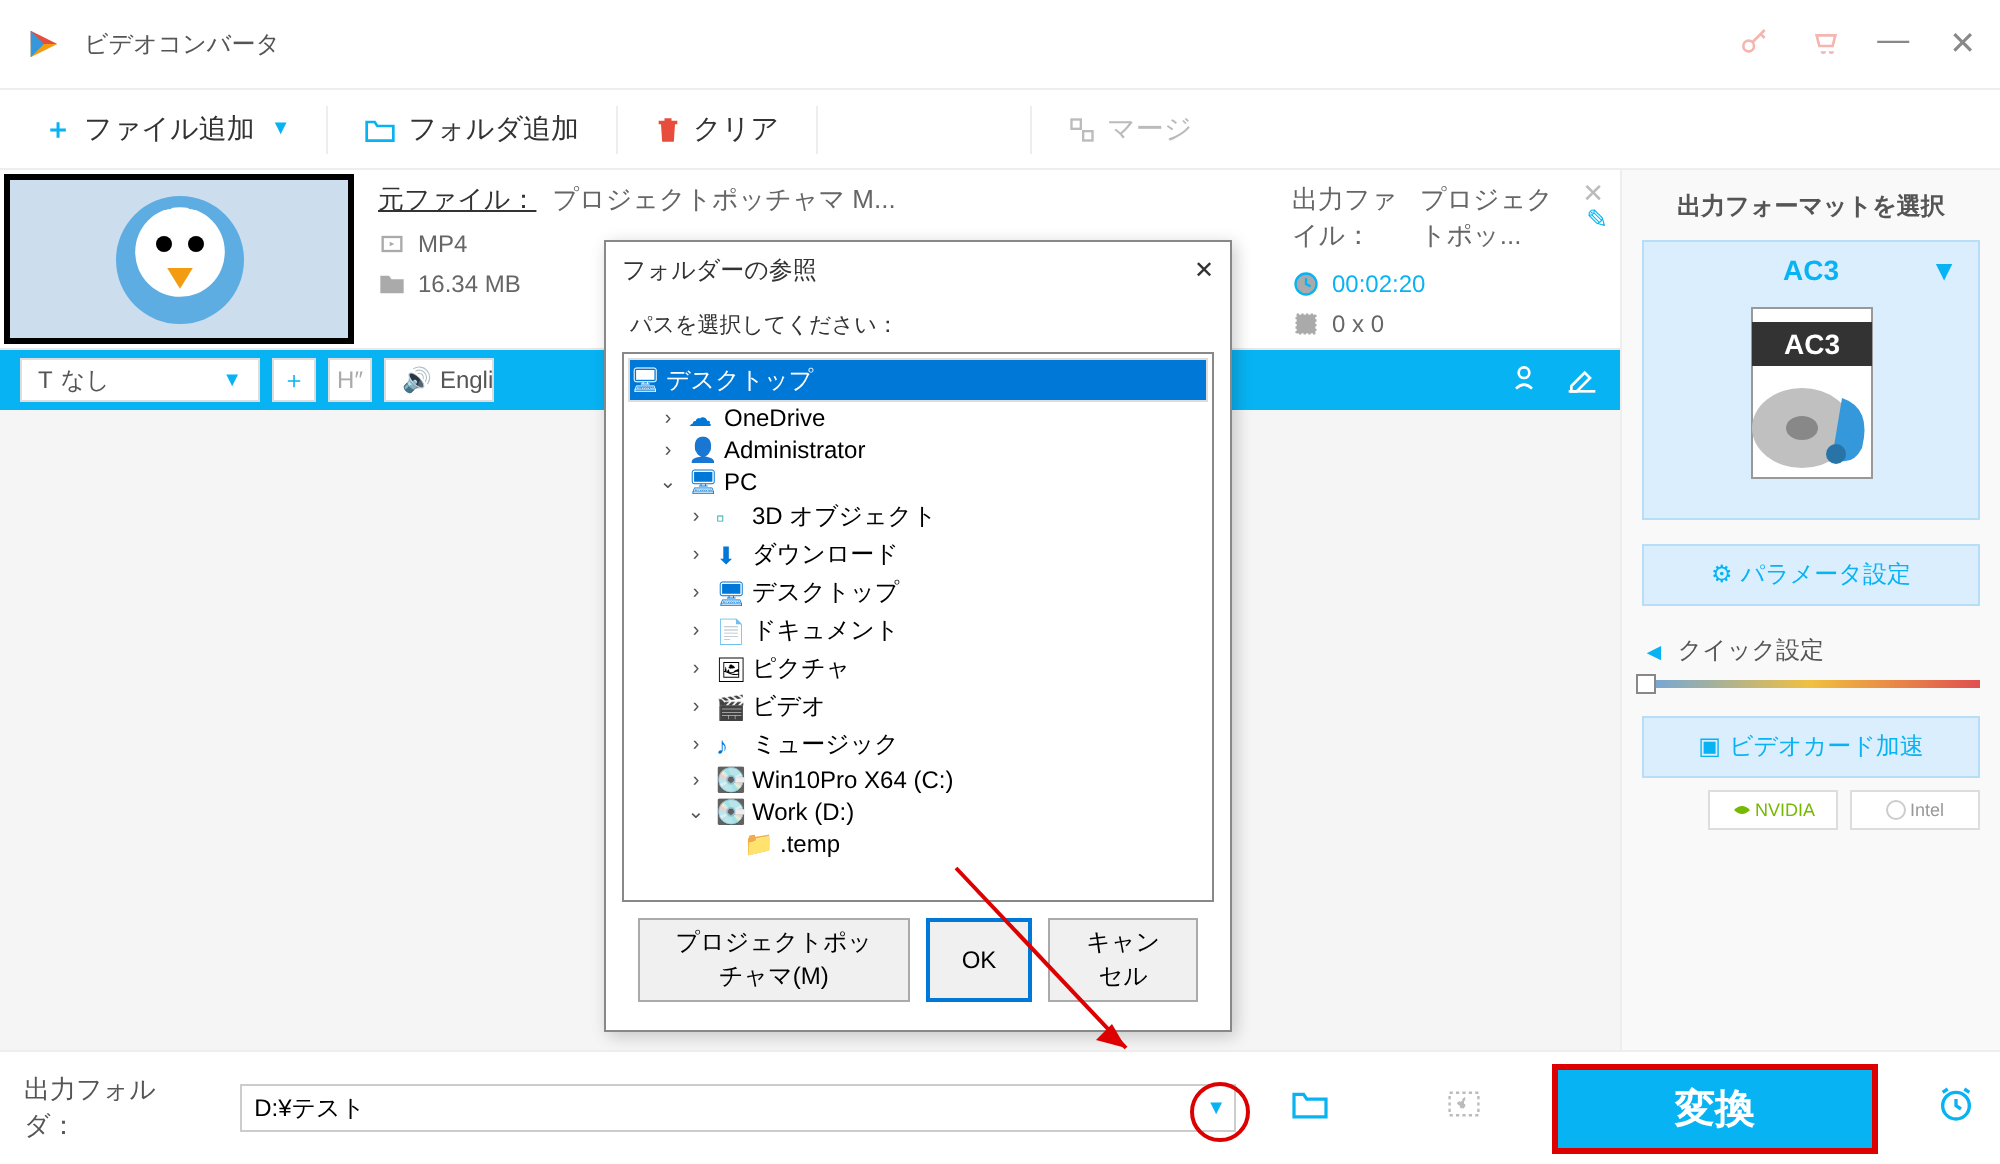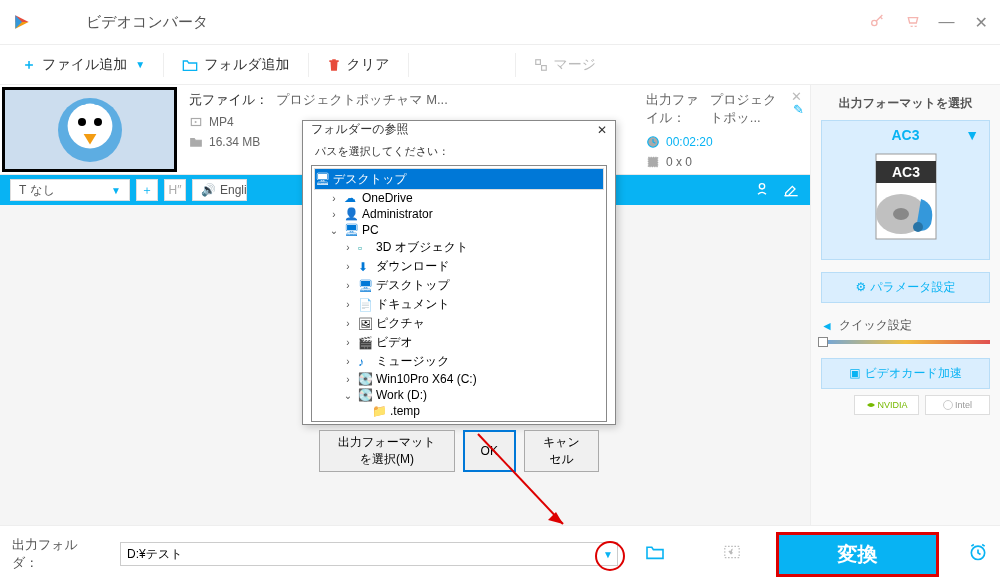--- a/index.html
+++ b/index.html
@@ -1,20 +1,20 @@
 <!DOCTYPE html>
 <html><head>
 <meta charset="utf-8">
 <style>
 * { box-sizing: border-box; margin: 0; padding: 0; font-family: "Segoe UI", "Yu Gothic", sans-serif; }
 body { width: 1000px; height: 582px; background: #f5f5f5; position: relative; overflow: hidden; }
 
 .titlebar { height: 45px; background: #fff; display: flex; align-items: center; padding: 0 12px; border-bottom: 1px solid #eee; }
 .logo { width: 20px; height: 20px; margin-right: 10px; }
-.title { font-size: 15px; color: #555; flex: 1; margin-left: 44px; }
+.title { font-size: 12px; color: #555; flex: 1; }
 .tb-icons { display: flex; gap: 20px; align-items: center; color: #ffaaaa; }
 .tb-icons span { cursor: pointer; font-size: 14px; }
 .win-btns { display: flex; gap: 20px; margin-left: 18px; color: #888; }
 
 .toolbar { height: 40px; background: #fff; display: flex; align-items: center; padding: 0 10px; border-bottom: 1px solid #eee; }
 .tbtn { display: flex; align-items: center; gap: 6px; padding: 5px 12px; font-size: 14px; color: #333; cursor: pointer; }
 .tbtn .plus { color: #08b3f3; font-weight: bold; }
 .tbtn .red { color: #e74c3c; }
 .tbtn.disabled { color: #bbb; }
 .dd { color: #08b3f3; margin-left: 2px; font-size: 10px; }
@@ -22,21 +22,21 @@
 
 .content { display: flex; height: 440px; }
 .left { flex: 1; background: #f5f5f5; position: relative; }
 .right { width: 190px; background: #f9f9f9; border-left: 1px solid #eee; padding: 10px; }
 
 .item { background: #fff; margin: 0; display: flex; height: 90px; border-bottom: 1px solid #e8e8e8; }
 .thumb { width: 175px; height: 85px; margin: 2px; border: 3px solid #000; background: #cde; display: flex; align-items: center; justify-content: center; }
 .thumb svg { width: 80px; height: 80px; }
 .item-info { flex: 1; padding: 6px 10px; display: flex; flex-direction: column; gap: 6px; font-size: 13px; color: #666; }
 .row1 { display: flex; align-items: center; gap: 8px; }
-.row1 .lbl { color: #333; }
+.row1 .lbl { color: #333; text-decoration: underline; }
 .meta-row { display: flex; gap: 6px; align-items: center; font-size: 12px; }
 .item-right { width: 170px; padding: 6px; font-size: 13px; color: #666; position: relative; }
 .closex { position: absolute; right: 8px; top: 4px; color: #bbb; cursor: pointer; }
 .meta-icon { width: 14px; height: 14px; fill: #aaa; }
 
 .item-bar { height: 30px; background: #08b3f3; display: flex; align-items: center; padding: 0 10px; gap: 6px; }
 .sel { background: #fff; height: 22px; padding: 0 8px; display: flex; align-items: center; font-size: 12px; color: #555; border: 1px solid #ddd; }
 .sqbtn { width: 22px; height: 22px; background: #fff; border: 1px solid #ddd; display: flex; align-items: center; justify-content: center; font-size: 12px; color: #08b3f3; }
 .bar-icons { margin-left: auto; display: flex; gap: 12px; color: #fff; font-size: 14px; }
 
@@ -60,21 +60,21 @@
 .footer { position: absolute; bottom: 0; left: 0; right: 0; height: 57px; background: #fff; border-top: 1px solid #eee; display: flex; align-items: center; padding: 0 12px; gap: 17px; }
 .footer-lbl { font-size: 13px; color: #555; }
 .path-input { width: 504px; height: 24px; border: 1px solid #ccc; padding: 0 6px; font-size: 12px; display: flex; align-items: center; position: relative; }
 .path-dd { position: absolute; right: 4px; color: #08b3f3; font-size: 10px; }
 .path-dd-circle { position: absolute; right: -8px; top: -2px; width: 30px; height: 30px; border: 2px solid #d00; border-radius: 50%; pointer-events: none; }
 .folder-btn { color: #08b3f3; font-size: 18px; margin-left: 10px; cursor: pointer; }
 .spacer { flex: 1; }
 .convert-btn { width: 165px; height: 45px; background: #08b3f3; color: #fff; font-size: 20px; font-weight: bold; display: flex; align-items: center; justify-content: center; border: 3px solid #d00; cursor: pointer; }
 .alarm { color: #08b3f3; font-size: 18px; margin-left: 12px; }
 
-.dialog { position: absolute; left: 302px; top: 120px; width: 314px; height: 305px; background: #fff; border: 1px solid #888; box-shadow: 2px 2px 8px rgba(0,0,0,0.2); display: flex; flex-direction: column; }
+.dialog { position: absolute; left: 302px; top: 120px; width: 314px; height: 396px; background: #fff; border: 1px solid #888; box-shadow: 2px 2px 8px rgba(0,0,0,0.2); display: flex; flex-direction: column; }
 .dlg-title { height: 28px; display: flex; align-items: center; padding: 0 8px; font-size: 12px; color: #333; }
 .dlg-title .x { margin-left: auto; cursor: pointer; }
 .dlg-body { flex: 1; padding: 6px 8px; display: flex; flex-direction: column; }
 .dlg-lbl { font-size: 11px; color: #333; margin-bottom: 6px; padding-left: 4px; }
 .tree { flex: 1; border: 1px solid #888; overflow: auto; font-size: 12px; padding: 2px; }
 .tree-item { display: flex; align-items: center; gap: 4px; padding: 1px 0; white-space: nowrap; cursor: pointer; }
 .tree-item.sel { background: #0078d7; color: #fff; }
 .tree-item .exp { width: 12px; text-align: center; color: #555; font-size: 10px; }
 .tree-item .noexp { width: 12px; }
 .ind1 { padding-left: 14px; }
@@ -362,21 +362,21 @@
           <span class="ticon">💽</span>
           <span>Work (D:)</span>
         </div>
       <div class="tree-item ind3">
           <span class="noexp"></span>
           <span class="ticon">📁</span>
           <span>.temp</span>
         </div>
     </div>
     <div class="dlg-btns">
-      <button class="dlg-btn new">出力フォーマットを選択(M)</button>
+      <button class="dlg-btn new">プロジェクトポッチャマ(M)</button>
       <button class="dlg-btn ok">OK</button>
       <button class="dlg-btn">キャンセル</button>
     </div>
   </div>
 </div>
 
 <svg class="arrow" viewBox="0 0 110 110">
   <line x1="10" y1="10" x2="95" y2="100" stroke="#d00" stroke-width="2"></line>
   <polygon points="95,100 88,88 80,96" fill="#d00"></polygon>
 </svg>

